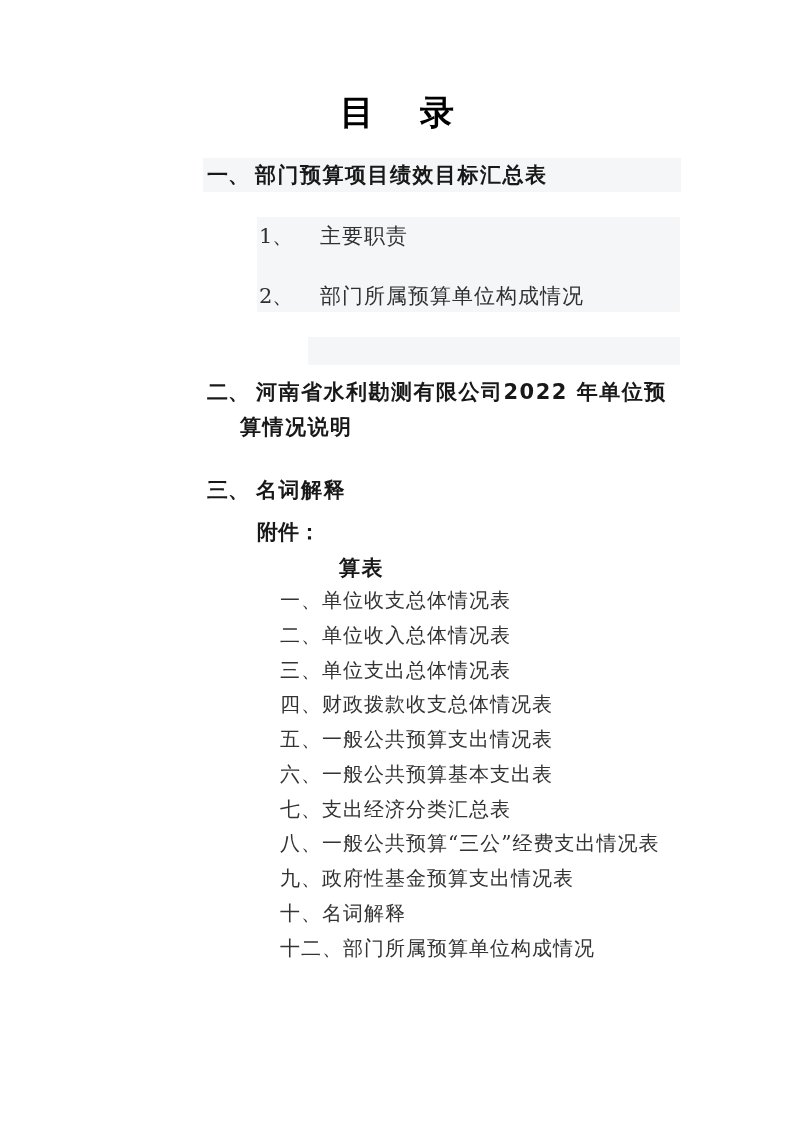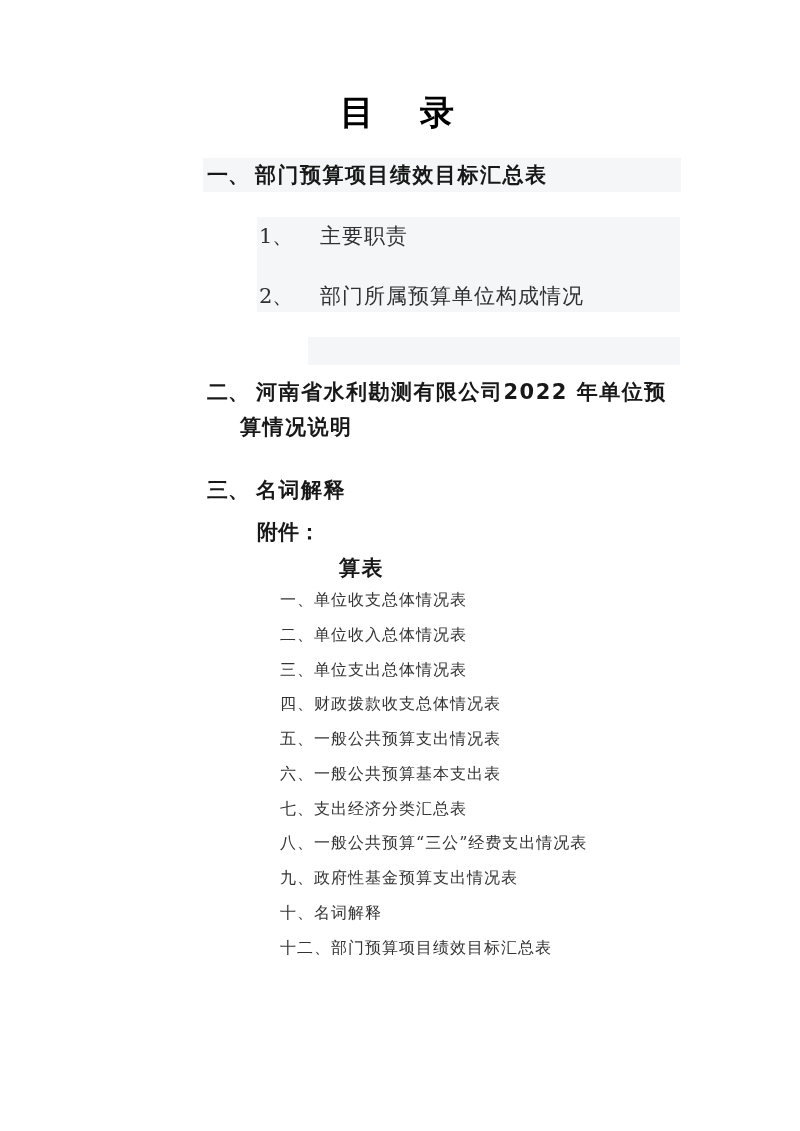--- a/index.html
+++ b/index.html
@@ -73,21 +73,21 @@
   .sec2-l1{left:207px;top:379px;}
   .sec2-l2{left:240px;top:414px;}
   .sec3{left:207px;top:477px;}
   .app-l1{left:225px;top:519px;margin-left:32px;}
   .app-l2{left:319px;top:555px;margin-left:20px;}
   
   .tables-list{
     position:absolute;left:280px;top:583px;width:420px;
     font-family:"DejaVu Serif","Liberation Serif",serif;
     font-weight:400;
-    font-size:16px;
+    font-size:20px;
     letter-spacing:1px;
     color:var(--list-text);
   }
   .tables-list .table-item{
     height:34.75px;line-height:34.75px;
     white-space:nowrap;
   }
 </style>
 </head>
 <body>
@@ -140,16 +140,16 @@
     <div class="table-item">一、单位收支总体情况表</div>
     <div class="table-item">二、单位收入总体情况表</div>
     <div class="table-item">三、单位支出总体情况表</div>
     <div class="table-item">四、财政拨款收支总体情况表</div>
     <div class="table-item">五、一般公共预算支出情况表</div>
     <div class="table-item">六、一般公共预算基本支出表</div>
     <div class="table-item">七、支出经济分类汇总表</div>
     <div class="table-item">八、一般公共预算“三公”经费支出情况表</div>
     <div class="table-item">九、政府性基金预算支出情况表</div>
     <div class="table-item">十、名词解释</div>
-    <div class="table-item">十二、部门预算项目绩效目标汇总表</div>
+    <div class="table-item">十二、部门所属预算单位构成情况</div>
   </div>
 
 </div>
 
 </body></html>

